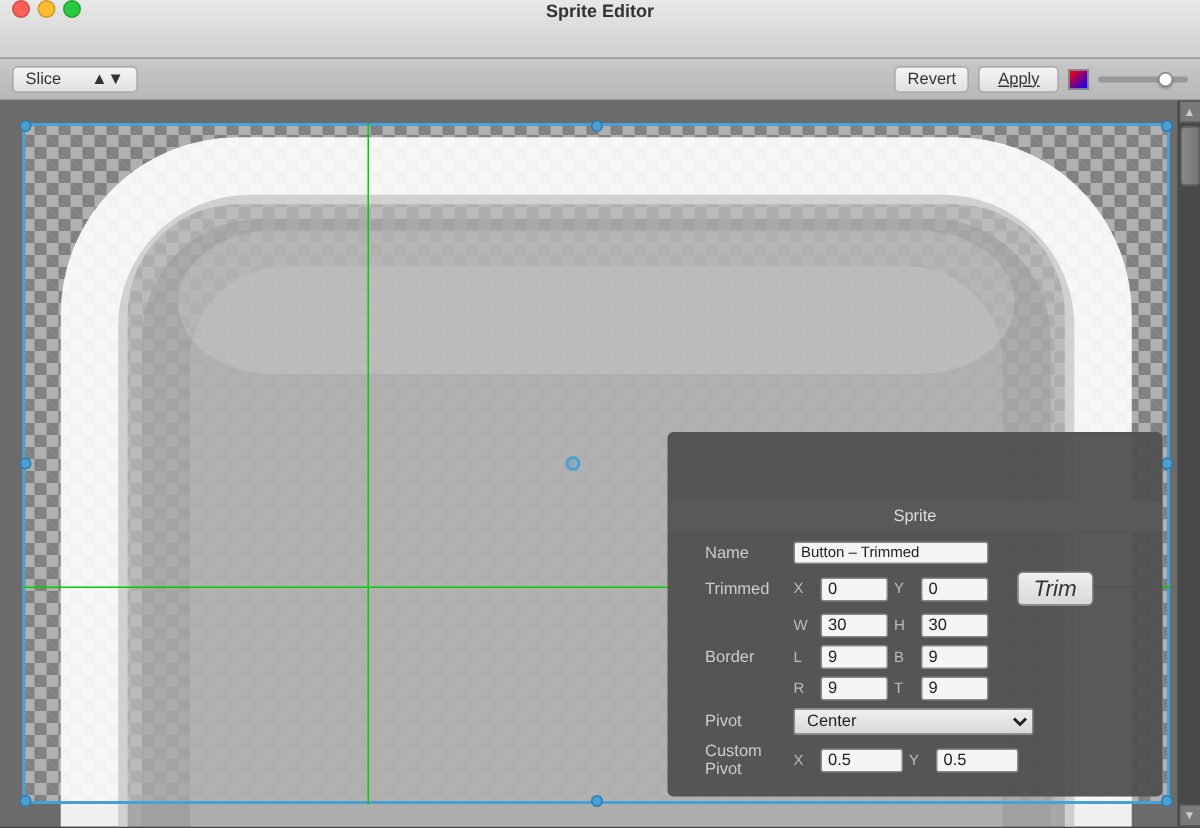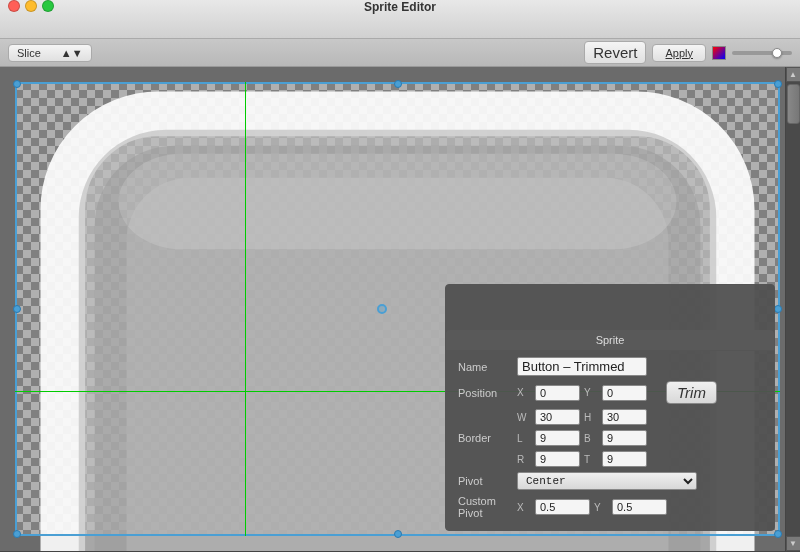--- a/index.html
+++ b/index.html
@@ -65,21 +65,21 @@
       align-items: center;
       gap: 20px;
       cursor: pointer;
     }
     .toolbar-spacer { flex: 1; }
     .revert-btn {
       background: linear-gradient(to bottom, #f5f5f5, #e0e0e0);
       border: 1px solid #aaa;
       border-radius: 4px;
       padding: 2px 8px;
-      font-size: 15px;
+      font-size: 11px;
       color: #333;
       cursor: pointer;
     }
     .apply-btn {
       background: linear-gradient(to bottom, #f5f5f5, #e0e0e0);
       border: 1px solid #aaa;
       border-radius: 4px;
       padding: 2px 12px;
       font-size: 11px;
       color: #333;
@@ -229,21 +229,21 @@
       text-align: center;
       padding: 4px;
       font-size: 11px;
       color: #ddd;
       border-bottom: 1px solid #555;
       background: rgba(90,90,90,0.95);
       border-radius: 4px 4px 0 0;
       margin-top: 45px;
     }
     .sprite-panel-body {
-      padding: 6px 12px;
+      padding: 6px 24px;
     }
     .panel-row {
       display: flex;
       align-items: center;
       margin-bottom: 5px;
       gap: 4px;
     }
     .panel-label {
       width: 55px;
       color: #ccc;
@@ -257,21 +257,21 @@
       padding: 1px 4px;
       font-size: 11px;
       color: #222;
       width: 60px;
     }
     .panel-input-wide {
       background: #f5f5f5;
       border: 1px solid #888;
       border-radius: 2px;
       padding: 1px 4px;
-      font-size: 13px;
+      font-size: 10px;
       color: #222;
       width: 130px;
     }
     .panel-small-label {
       color: #bbb;
       font-size: 10px;
       width: 14px;
     }
     .trim-btn {
       background: linear-gradient(to bottom, #f0f0f0, #d8d8d8);
@@ -284,23 +284,22 @@
       margin-left: 15px;
       font-style: italic;
     }
     .panel-select {
       background: linear-gradient(to bottom, #f0f0f0, #d8d8d8);
       border: 1px solid #888;
       border-radius: 2px;
       padding: 1px 4px;
       font-size: 11px;
       color: #222;
-      width: 180px;
-      cursor: pointer;
-      font-family: Liberation Mono, monospace;
+      width: 160px;
+      cursor: pointer;
     }
 
     
     .scrollbar-right {
       width: 15px;
       background: #5a5a5a;
       border-left: 1px solid #444;
       display: flex;
       flex-direction: column;
       align-items: center;
@@ -457,21 +456,21 @@
     <div class="sprite-panel">
       <div class="sprite-panel-title">Sprite</div>
       <div class="sprite-panel-body">
 
         <div class="panel-row">
           <span class="panel-label">Name</span>
           <input class="panel-input-wide" type="text" value="Button – Trimmed" style="">
         </div>
 
         <div class="panel-row">
-          <span class="panel-label">Position</span>
+          <span class="panel-label">Trimmed</span>
           <span class="panel-small-label">X</span>
           <input class="panel-input" type="text" style="width: 45px;" value="0">
           <span class="panel-small-label">Y</span>
           <input class="panel-input" type="text" style="width: 45px;" value="0">
           <button class="trim-btn">Trim</button>
         </div>
 
         <div class="panel-row">
           <span class="panel-label"></span>
           <span class="panel-small-label">W</span>

